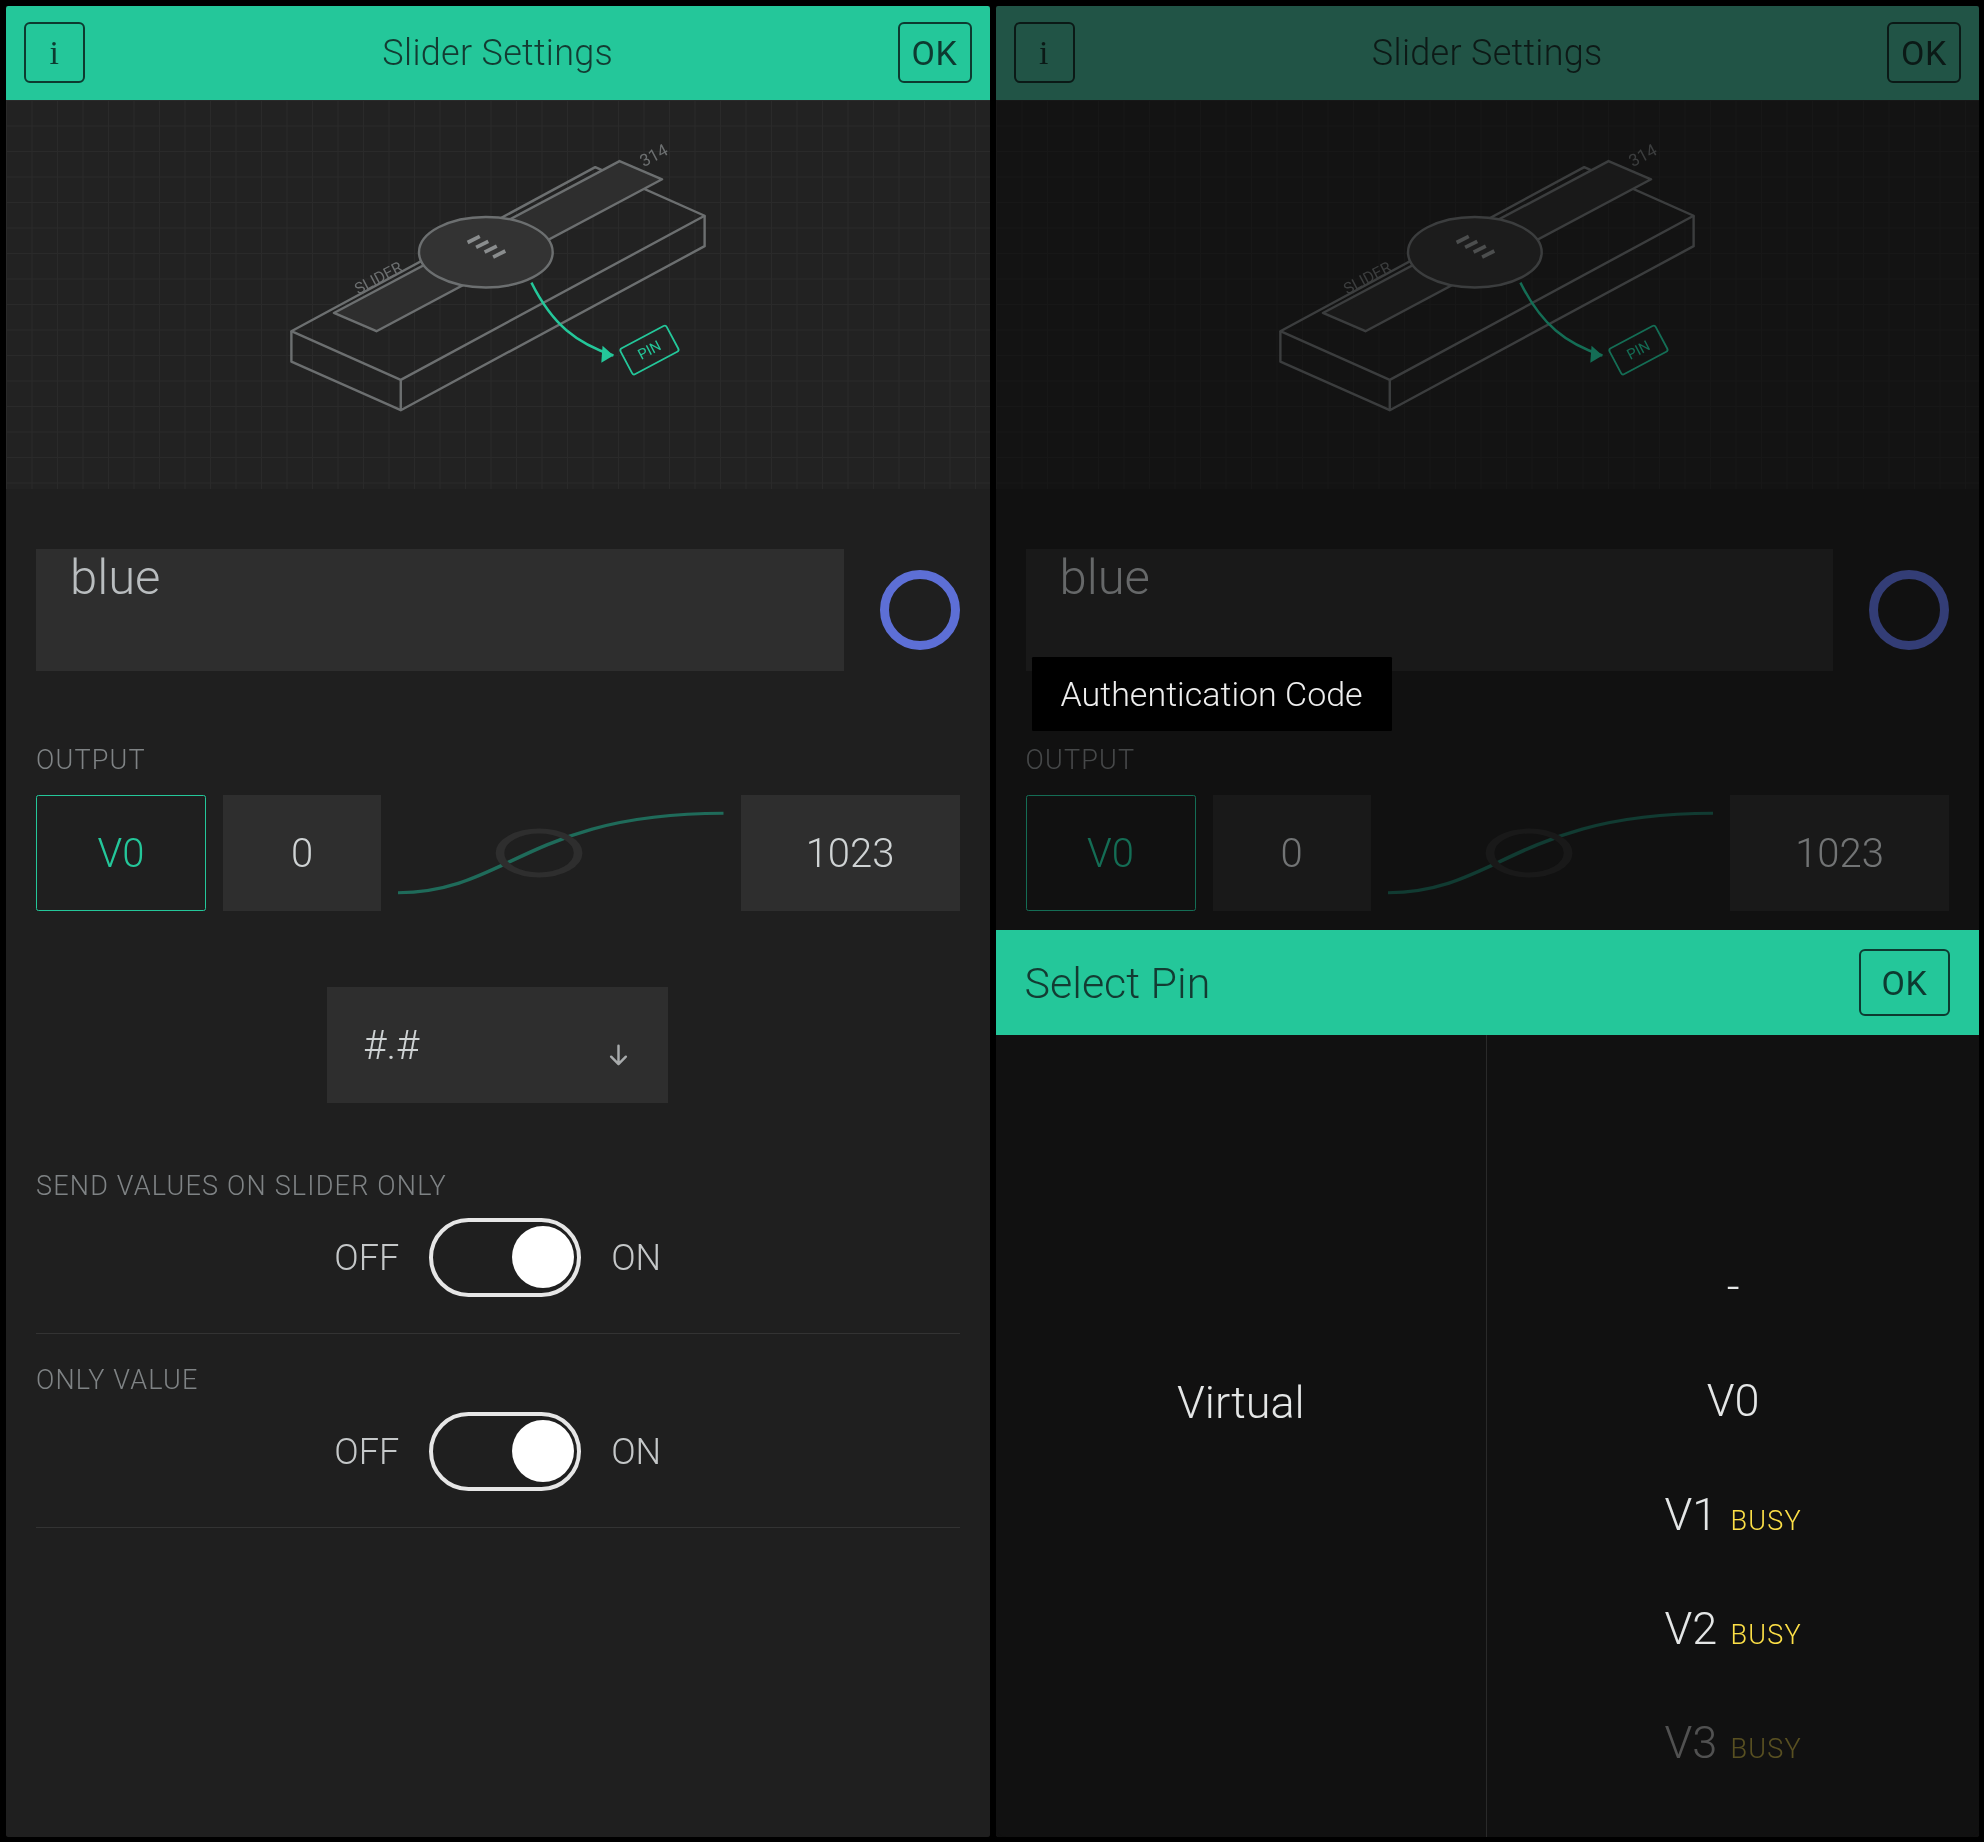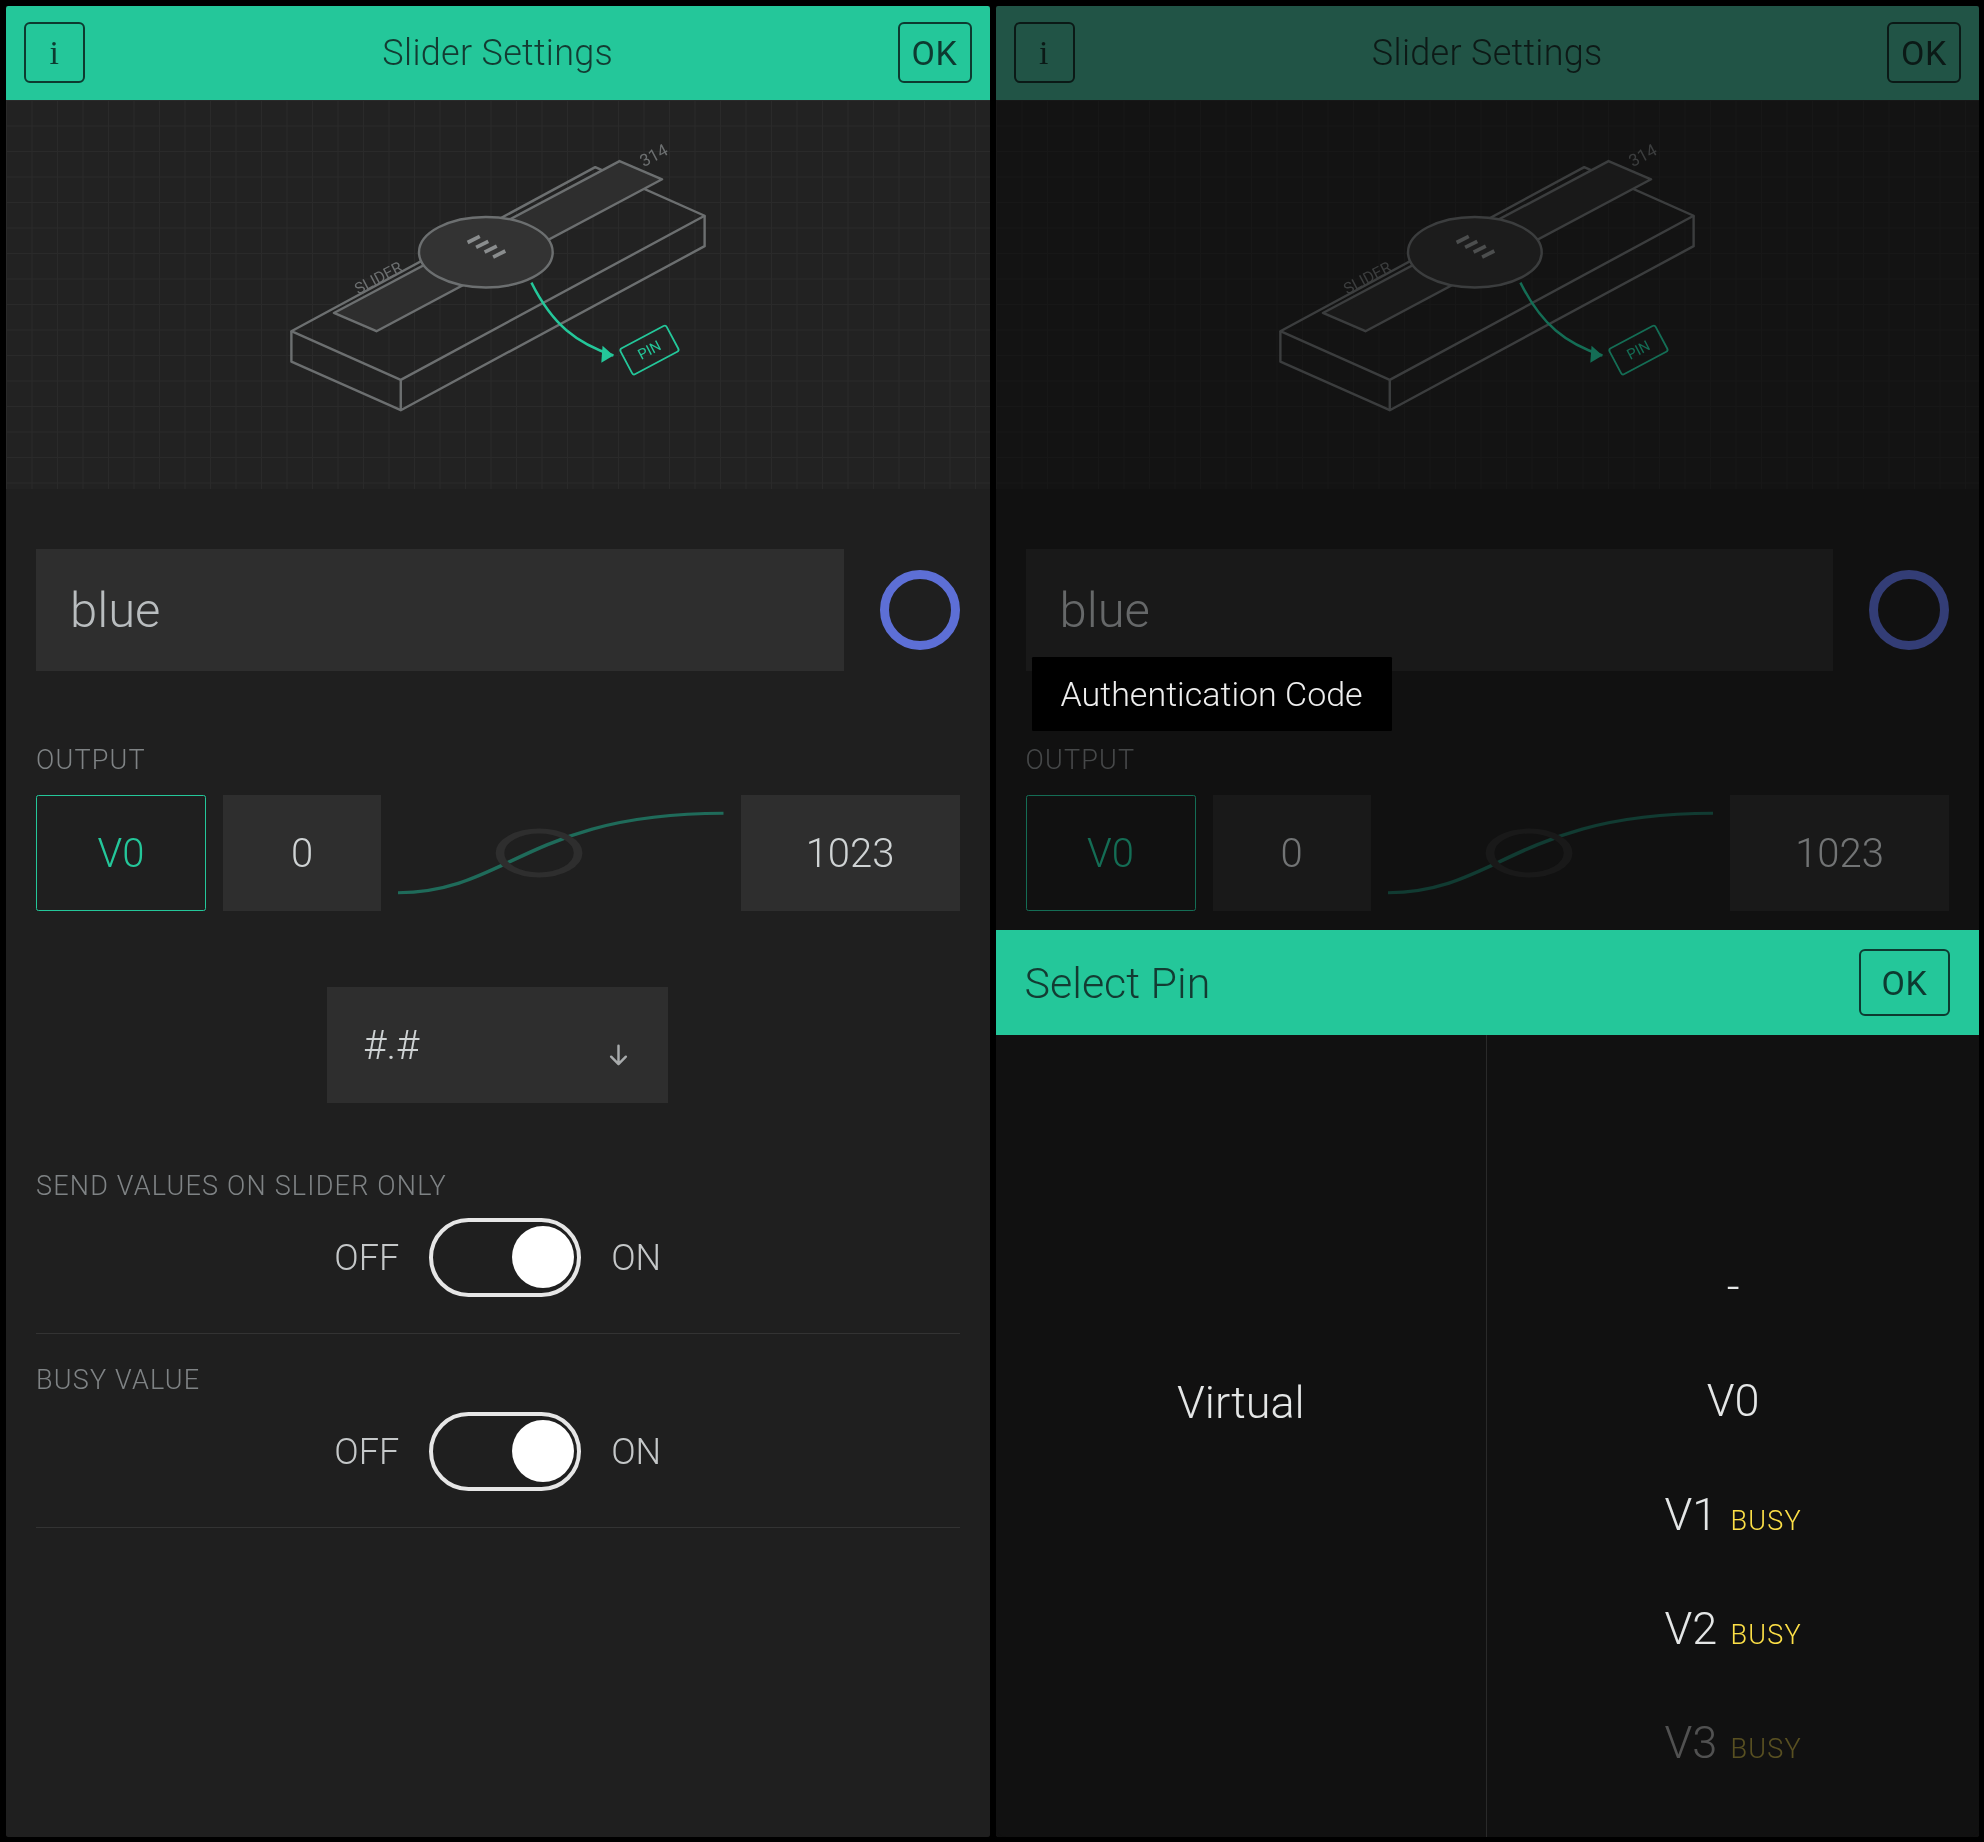--- a/index.html
+++ b/index.html
@@ -98,21 +98,20 @@
     display: flex;
     align-items: center;
     gap: 36px;
     margin: 36px 0 73px 0;
   }
   .name-input {
     height: 122px;
     background: #2e2e2e;
     flex: 1;
     display: flex;
-    align-items: center;
     padding: 0 34px;
     font-size: 49px;
     color: #b9bdbf;
     font-weight: 300;
   }
   .color-ring {
     width: 80px;
     height: 80px;
     border-radius: 50%;
     border: 9.7px solid #5d6fd6;
@@ -392,21 +391,21 @@
 
       <div class="section-label">SEND VALUES ON SLIDER ONLY</div>
       <div class="toggle-row">
         <span class="toggle-label">OFF</span>
         <div class="toggle on">
           <div class="knob"></div>
         </div>
         <span class="toggle-label">ON</span>
       </div>
 
-      <div class="section-label">BUSY VALUE</div>
+      <div class="section-label">ONLY VALUE</div>
       <div class="toggle-row" style="border-bottom:0.6px solid #333;">
         <span class="toggle-label">OFF</span>
         <div class="toggle on">
           <div class="knob"></div>
         </div>
         <span class="toggle-label">ON</span>
       </div>
 
     </div>
 

